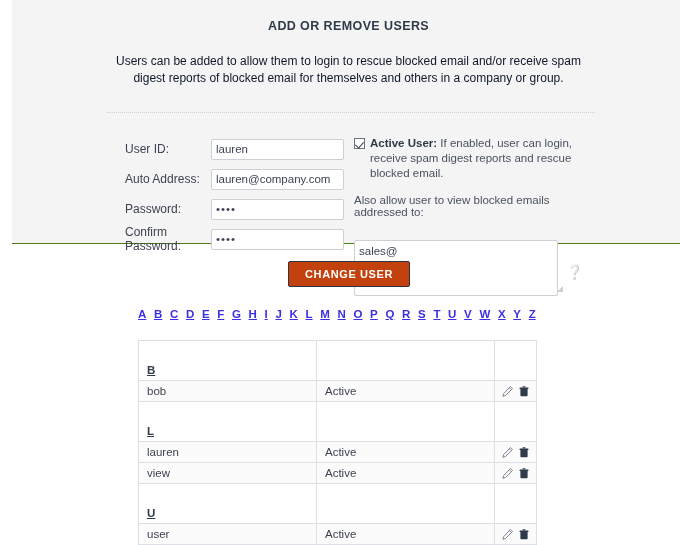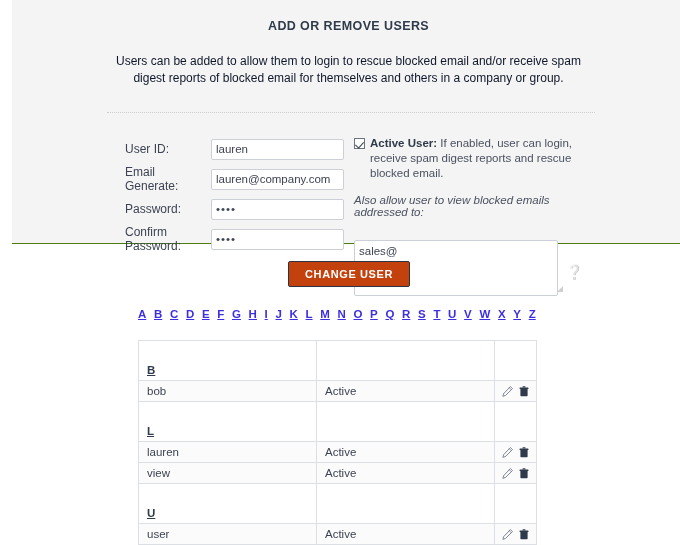--- a/index.html
+++ b/index.html
@@ -133,21 +133,20 @@
     border-width: 0 1.5px 1.5px 0;
     transform: rotate(42deg);
   }
   .active-text { width: 215px; }
   .active-text b { color: #2f3b4a; }
 
   .allow-label {
     margin-top: 13px;
     font-size: 11.5px;
     color: #4a5160;
-    font-style: italic;
   }
 
   .ta-wrap {
     position: relative;
     margin-top: 22px;
     display: flex;
     align-items: flex-start;
   }
   .allow-textarea {
     width: 212px;
@@ -279,21 +278,21 @@
 
 
   <div class="dotted-divider"></div>
 
   <div class="form-left">
     <div class="field-row">
       <span class="field-label">User ID:</span>
       <input class="field-input" type="text" value="lauren" style="">
     </div>
     <div class="field-row">
-      <span class="field-label">Email Generate:</span>
+      <span class="field-label">Auto Address:</span>
       <input class="field-input" type="text" value="lauren@company.com" style="">
     </div>
     <div class="field-row">
       <span class="field-label">Password:</span>
       <input class="field-input pw" type="text" value="••••" style="">
     </div>
     <div class="field-row">
       <span class="field-label">Confirm Password:</span>
       <input class="field-input pw" type="text" value="••••" style="">
     </div>

